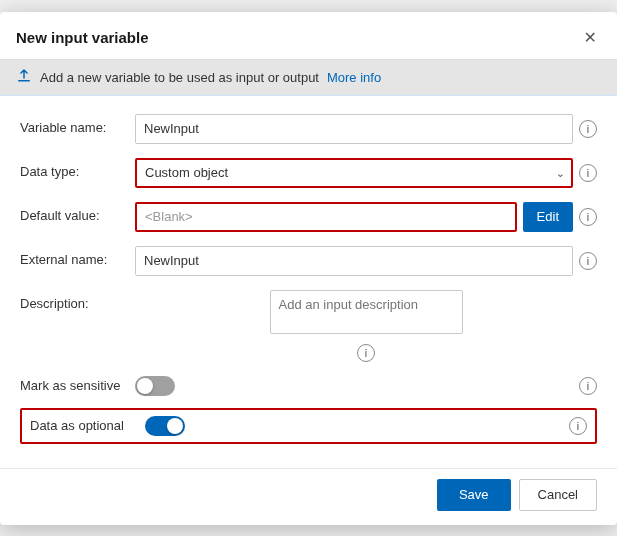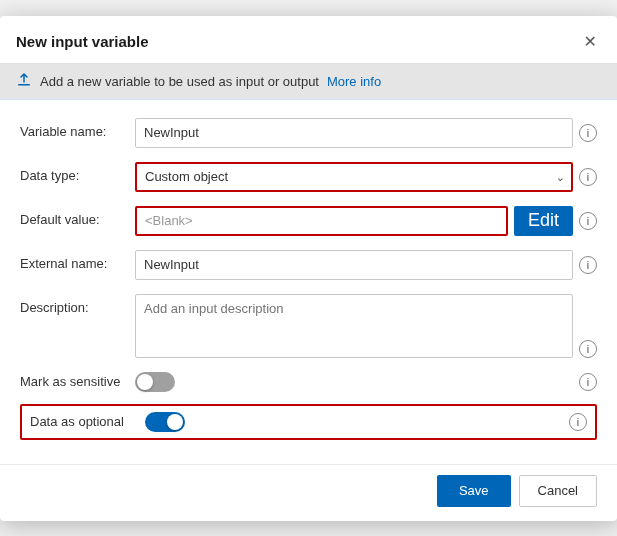--- a/index.html
+++ b/index.html
@@ -129,21 +129,21 @@
       outline: none;
       background: #fff;
     }
     .edit-btn {
       height: 30px;
       padding: 0 14px;
       background: #0067b8;
       color: #fff;
       border: none;
       border-radius: 2px;
-      font-size: 18px;
+      font-size: 13px;
       cursor: pointer;
       white-space: nowrap;
     }
     .info-icon {
       width: 18px;
       height: 18px;
       border-radius: 50%;
       border: 1px solid #888;
       display: flex;
       align-items: center;
@@ -321,21 +321,21 @@
       <div class="form-control-wrap">
         <input class="text-input" type="text" value="NewInput" style="">
         <div class="info-icon">
           <span>ℹ</span>
         </div>
       </div>
     </div>
 
     <div class="form-row">
       <div class="form-label">Description:</div>
-      <div class="form-control-wrap" style="align-items: flex-end;">
+      <div class="form-control-wrap" style="align-items: center; flex-direction: column;">
         <textarea class="textarea-input" placeholder="Add an input description" style=""></textarea>
         <div class="info-icon" style="margin-top:4px;">
           <span>ℹ</span>
         </div>
       </div>
     </div>
 
     <div class="toggle-row">
       <div class="toggle-label">Mark as sensitive</div>
       <div class="toggle-wrap">

